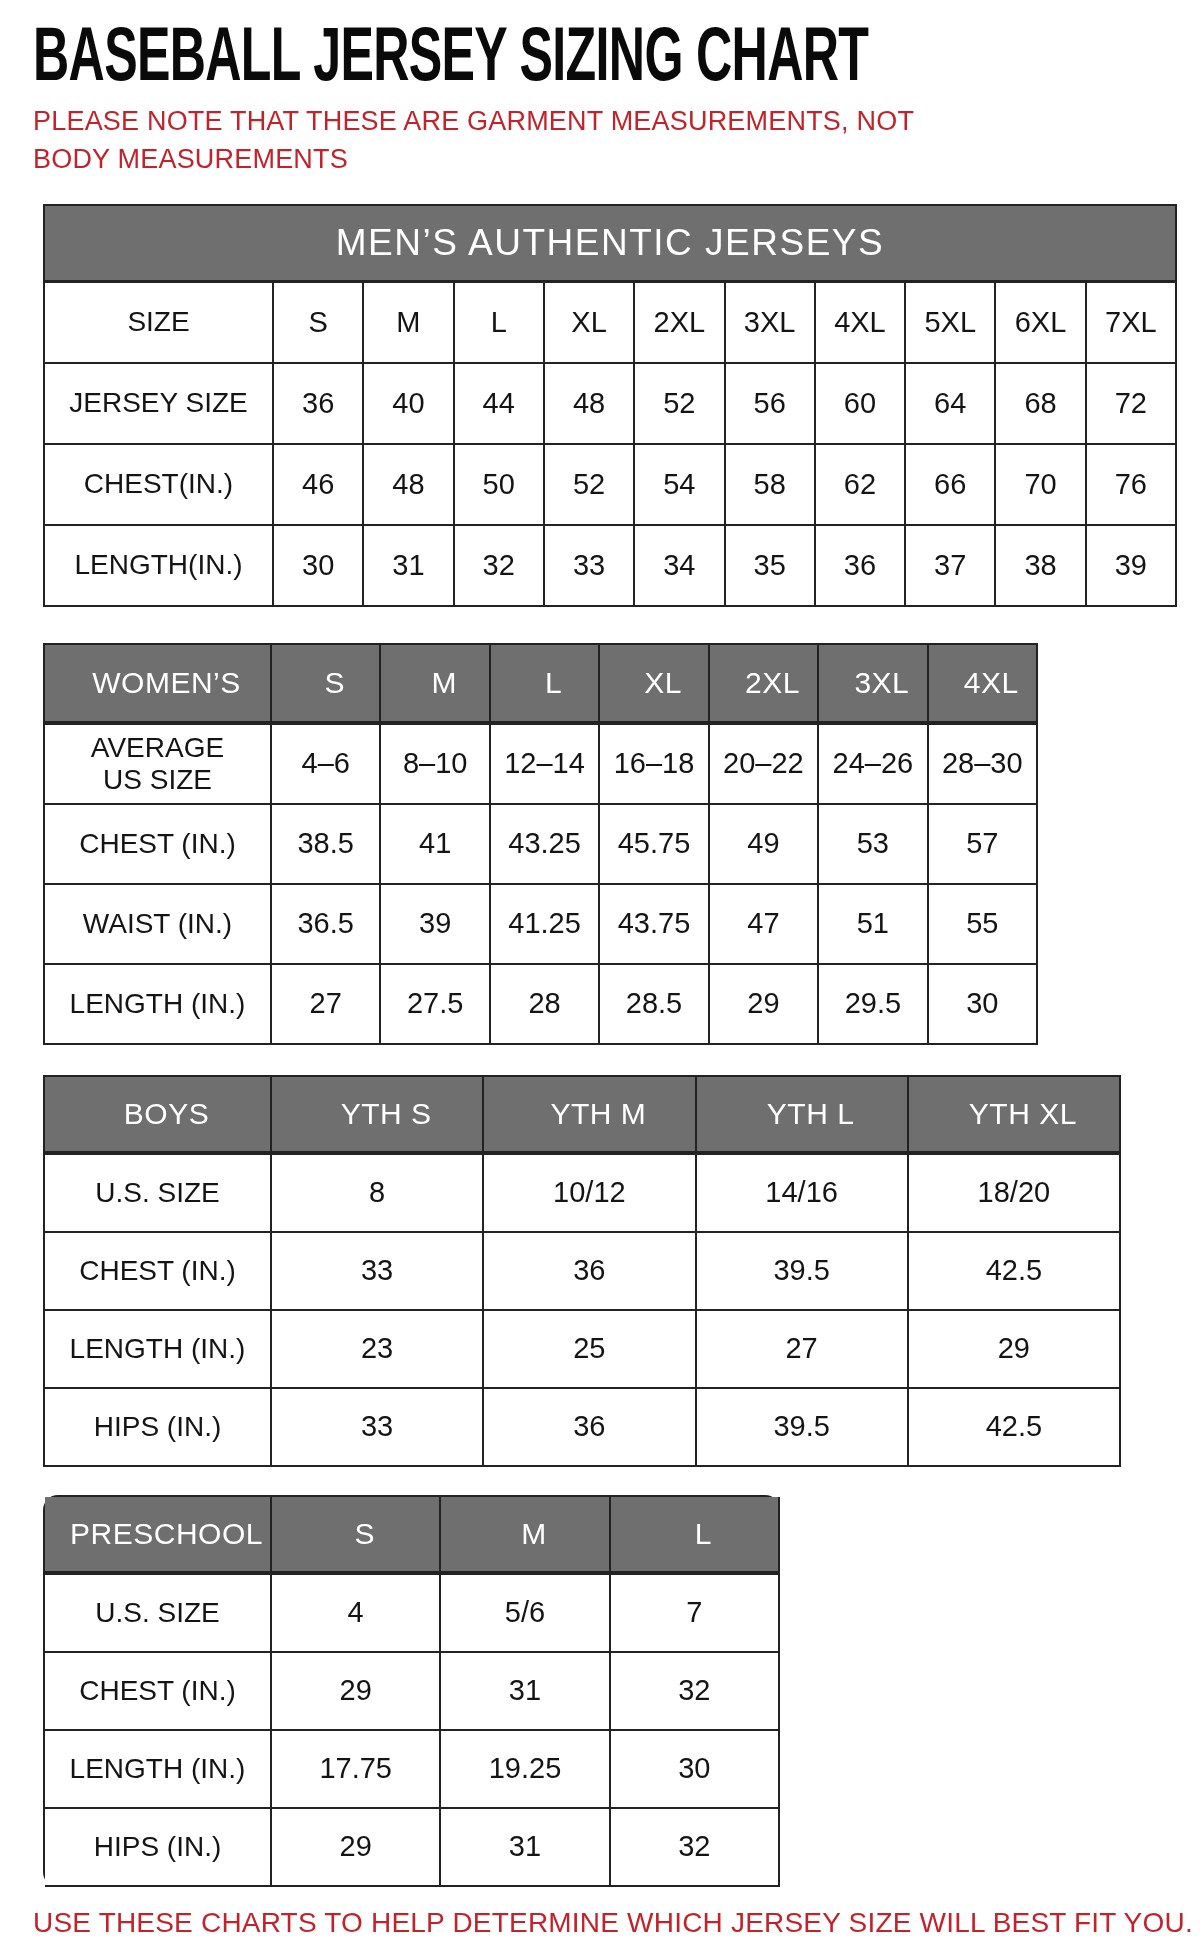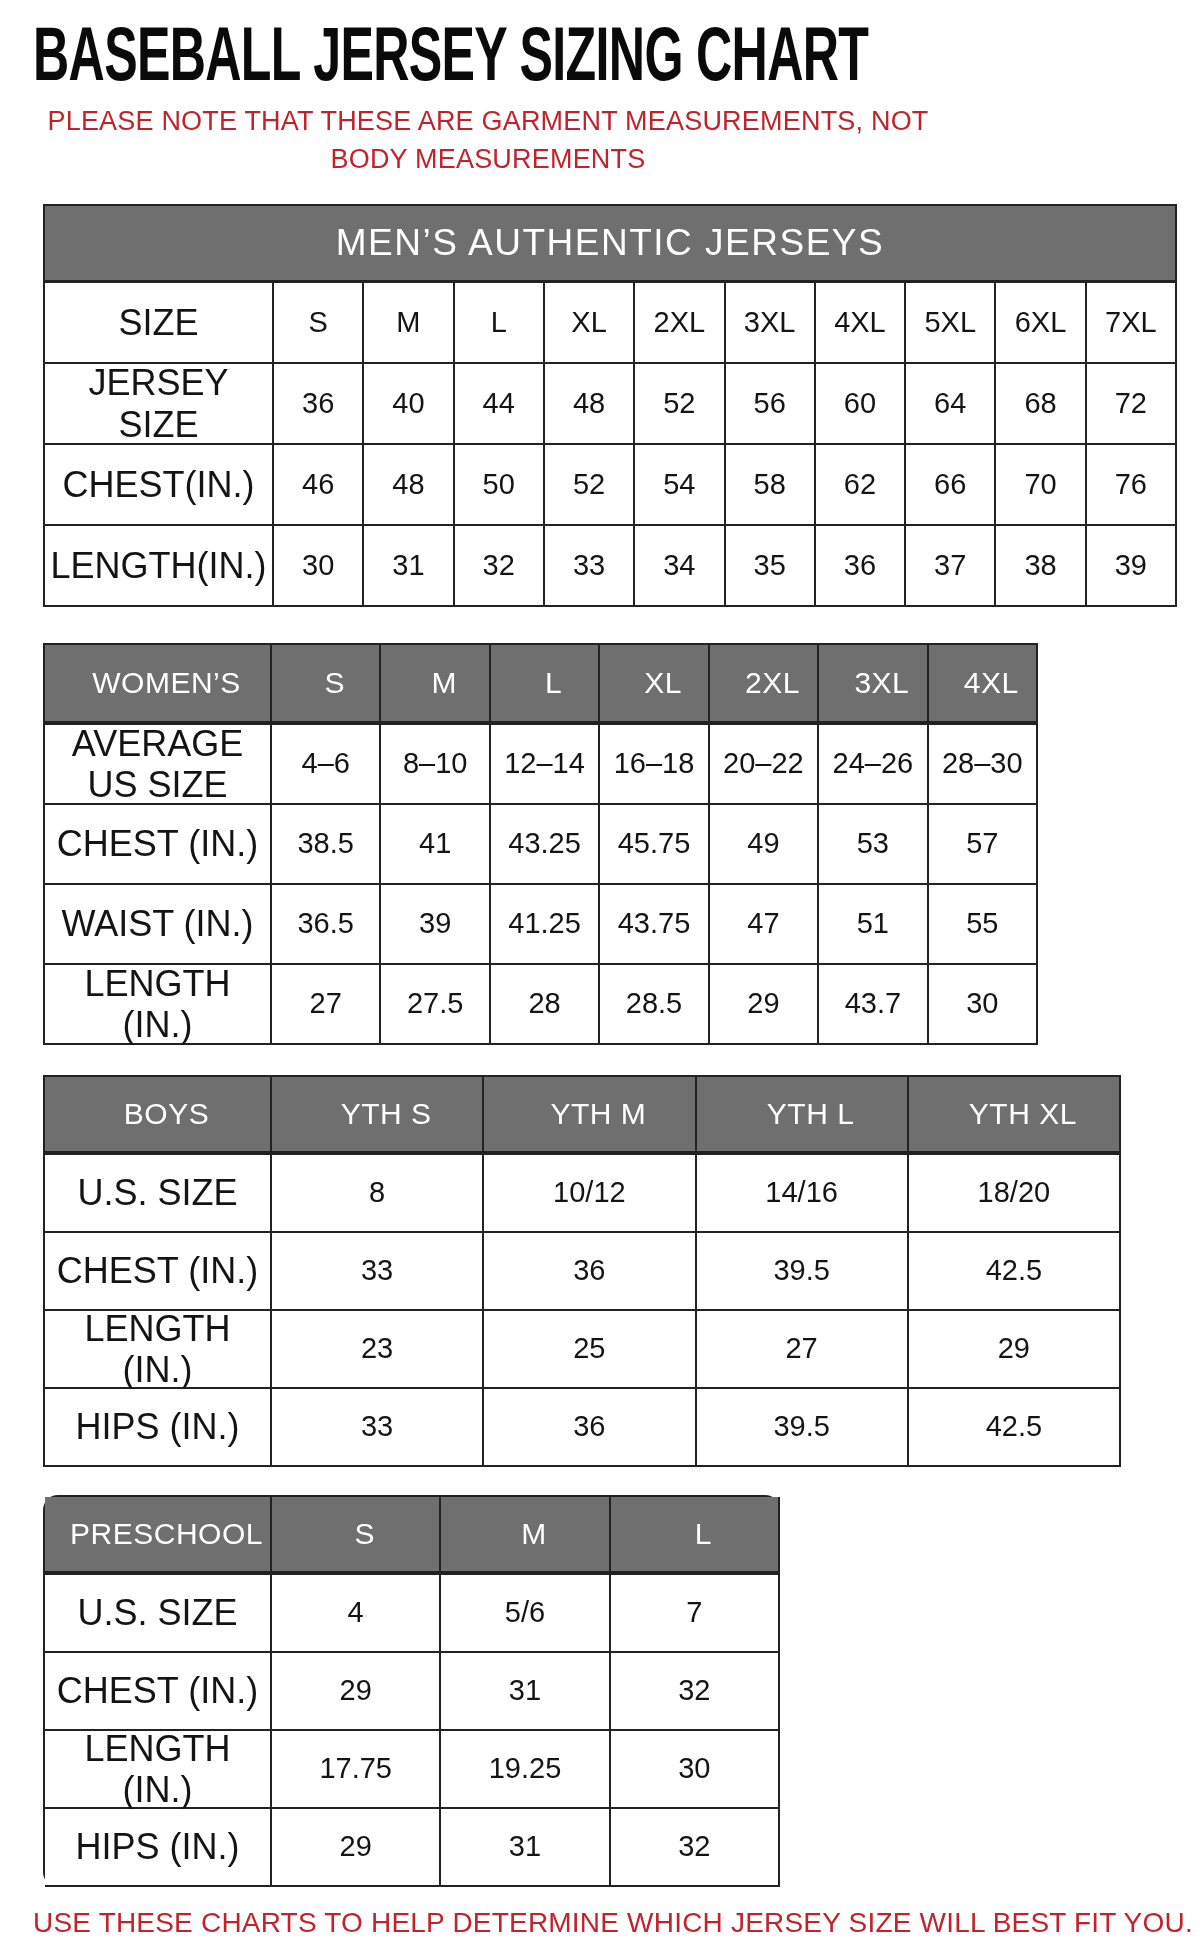--- a/index.html
+++ b/index.html
@@ -30,21 +30,20 @@
     transform-origin: 0 50%;
   }
   .note {
     margin-top: 8px;
     width: 910px;
     color: var(--red);
     font-size: 27px;
     font-weight: 500;
     line-height: 38px;
     letter-spacing: 0.2px;
-    text-align: center;
   }
   .sizing-table {
     display: grid;
     margin-left: 43px;
     border-top: 2px solid var(--border);
     border-left: 2px solid var(--border);
     background: #fff;
   }
   .grid-mens      { --rh: 81px; width: 1134px; grid-template-columns: 229px repeat(10, 1fr); margin-top: 26px; }
   .grid-womens    { --rh: 80px; width: 995px;  grid-template-columns: 227px repeat(7, 1fr);  margin-top: 36px; }
@@ -57,21 +56,21 @@
     display: flex;
     align-items: center;
     justify-content: center;
     text-align: center;
     font-size: 29px;
     white-space: pre-line;
     line-height: 1.15;
     background: #fff;
     color: var(--ink);
   }
-  .cell.label-col { font-size: 36px; }
+  .cell.label-col { font-size: 28px; }
   .cell.banner {
     grid-column: 1 / -1;
     height: 77px;
     background: var(--gray);
     color: #fff;
     font-size: 37px;
     letter-spacing: 1.5px;
     border-bottom-width: 3px;
   }
   .cell.hdr {
@@ -179,21 +178,21 @@
     <div class="cell">43.75</div>
     <div class="cell">47</div>
     <div class="cell">51</div>
     <div class="cell">55</div>
     <div class="cell label-col">LENGTH (IN.)</div>
     <div class="cell">27</div>
     <div class="cell">27.5</div>
     <div class="cell">28</div>
     <div class="cell">28.5</div>
     <div class="cell">29</div>
-    <div class="cell">43.7</div>
+    <div class="cell">29.5</div>
     <div class="cell">30</div>
   </div>
 <div class="sizing-table grid-boys">
     <div class="cell hdr label-col">BOYS</div>
     <div class="cell hdr">YTH S</div>
     <div class="cell hdr">YTH M</div>
     <div class="cell hdr">YTH L</div>
     <div class="cell hdr">YTH XL</div>
     <div class="cell label-col">U.S. SIZE</div>
     <div class="cell">8</div>

